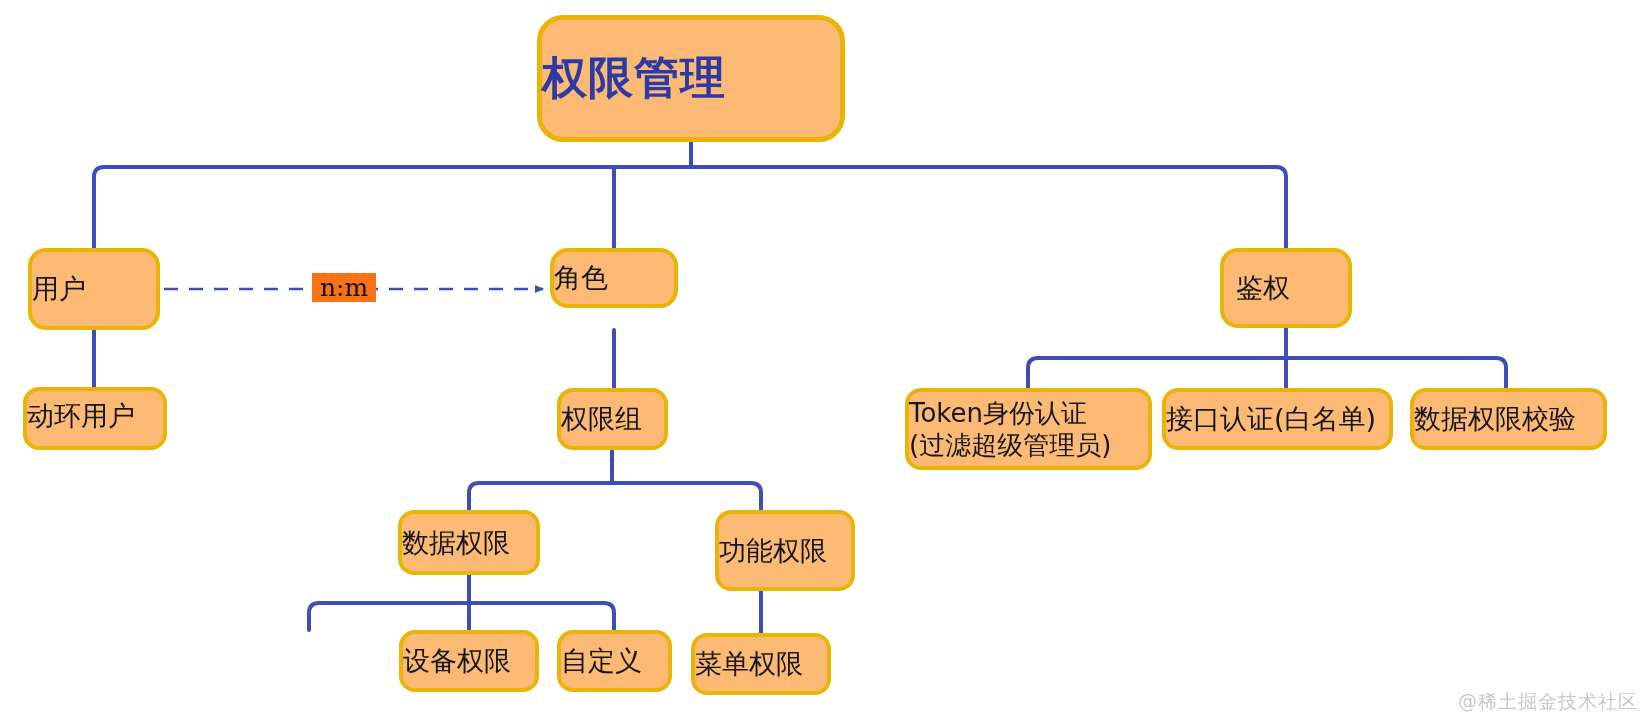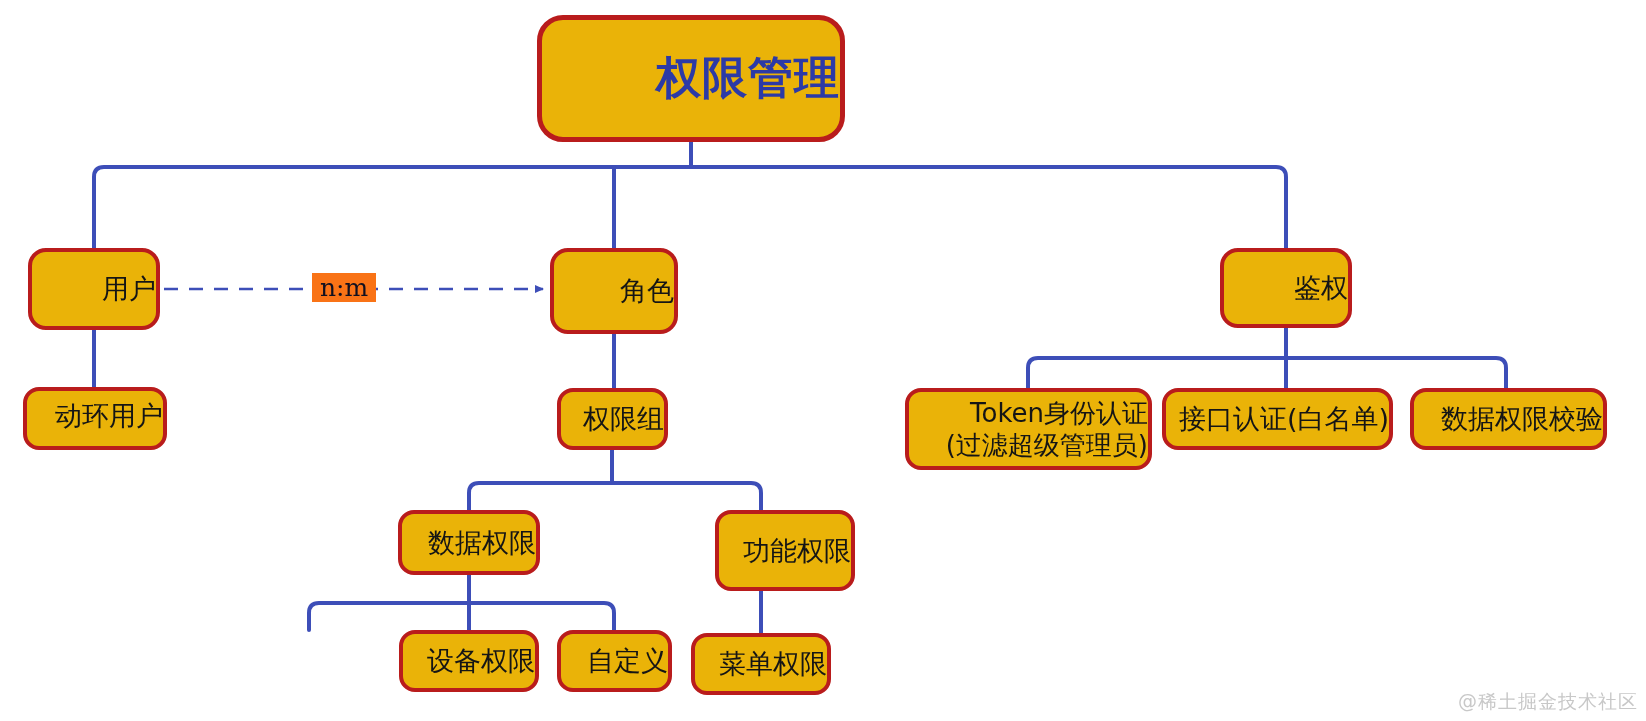--- a/index.html
+++ b/index.html
@@ -3,31 +3,31 @@
 <meta charset="utf-8">
 <style>
   html,body{margin:0;padding:0;background:#ffffff;}
   .canvas{
     position:relative;width:1646px;height:721px;background:#ffffff;
     overflow:hidden;font-family:"DejaVu Sans","Liberation Sans",sans-serif;
   }
   .edges{position:absolute;left:0;top:0;z-index:1;}
   .node{
     position:absolute;box-sizing:border-box;z-index:2;
-    display:flex;flex-direction:column;align-items:flex-end;justify-content:center;
-    background:#eab308;border:4px solid #b91c1c;border-radius:18px;
+    display:flex;flex-direction:column;align-items:flex-start;justify-content:center;
+    background:#fdba74;border:4px solid #eab308;border-radius:18px;
     font-size:27px;line-height:1.25;color:#151515;text-align:center;white-space:nowrap;
   }
   .node-root{
     left:537px;top:15px;width:308px;height:127px;
     border-width:5px;border-radius:26px;
     font-size:45px;font-weight:bold;color:#2c3aa6;letter-spacing:1px;
   }
   .node-user{left:28px;top:248px;width:132px;height:82px;}
-  .node-role{left:550px;top:248px;width:128px;height:86px;padding-left:36px;}
+  .node-role{left:550px;top:248px;width:128px;height:60px;}
   .node-auth{left:1220px;top:248px;width:132px;height:80px;padding-left:12px;}
   .node-donghuan-user{left:23px;top:387px;width:144px;height:63px;border-radius:16px;font-family:Liberation Mono, monospace;}
   .node-permission-group{left:557px;top:388px;width:111px;height:62px;border-radius:16px;}
   .node-token-auth{left:905px;top:388px;width:247px;height:82px;border-radius:16px;font-size:26px;}
   .node-api-auth{left:1162px;top:388px;width:231px;height:62px;border-radius:16px;}
   .node-data-perm-check{left:1410px;top:388px;width:197px;height:62px;border-radius:16px;}
   .node-data-permission{left:398px;top:510px;width:142px;height:65px;border-radius:16px;}
   .node-function-permission{left:715px;top:510px;width:140px;height:81px;border-radius:16px;}
   .node-area-permission{left:240px;top:630px;width:138px;height:62px;border-radius:16px;}
   .node-device-permission{left:399px;top:630px;width:140px;height:62px;border-radius:16px;}

